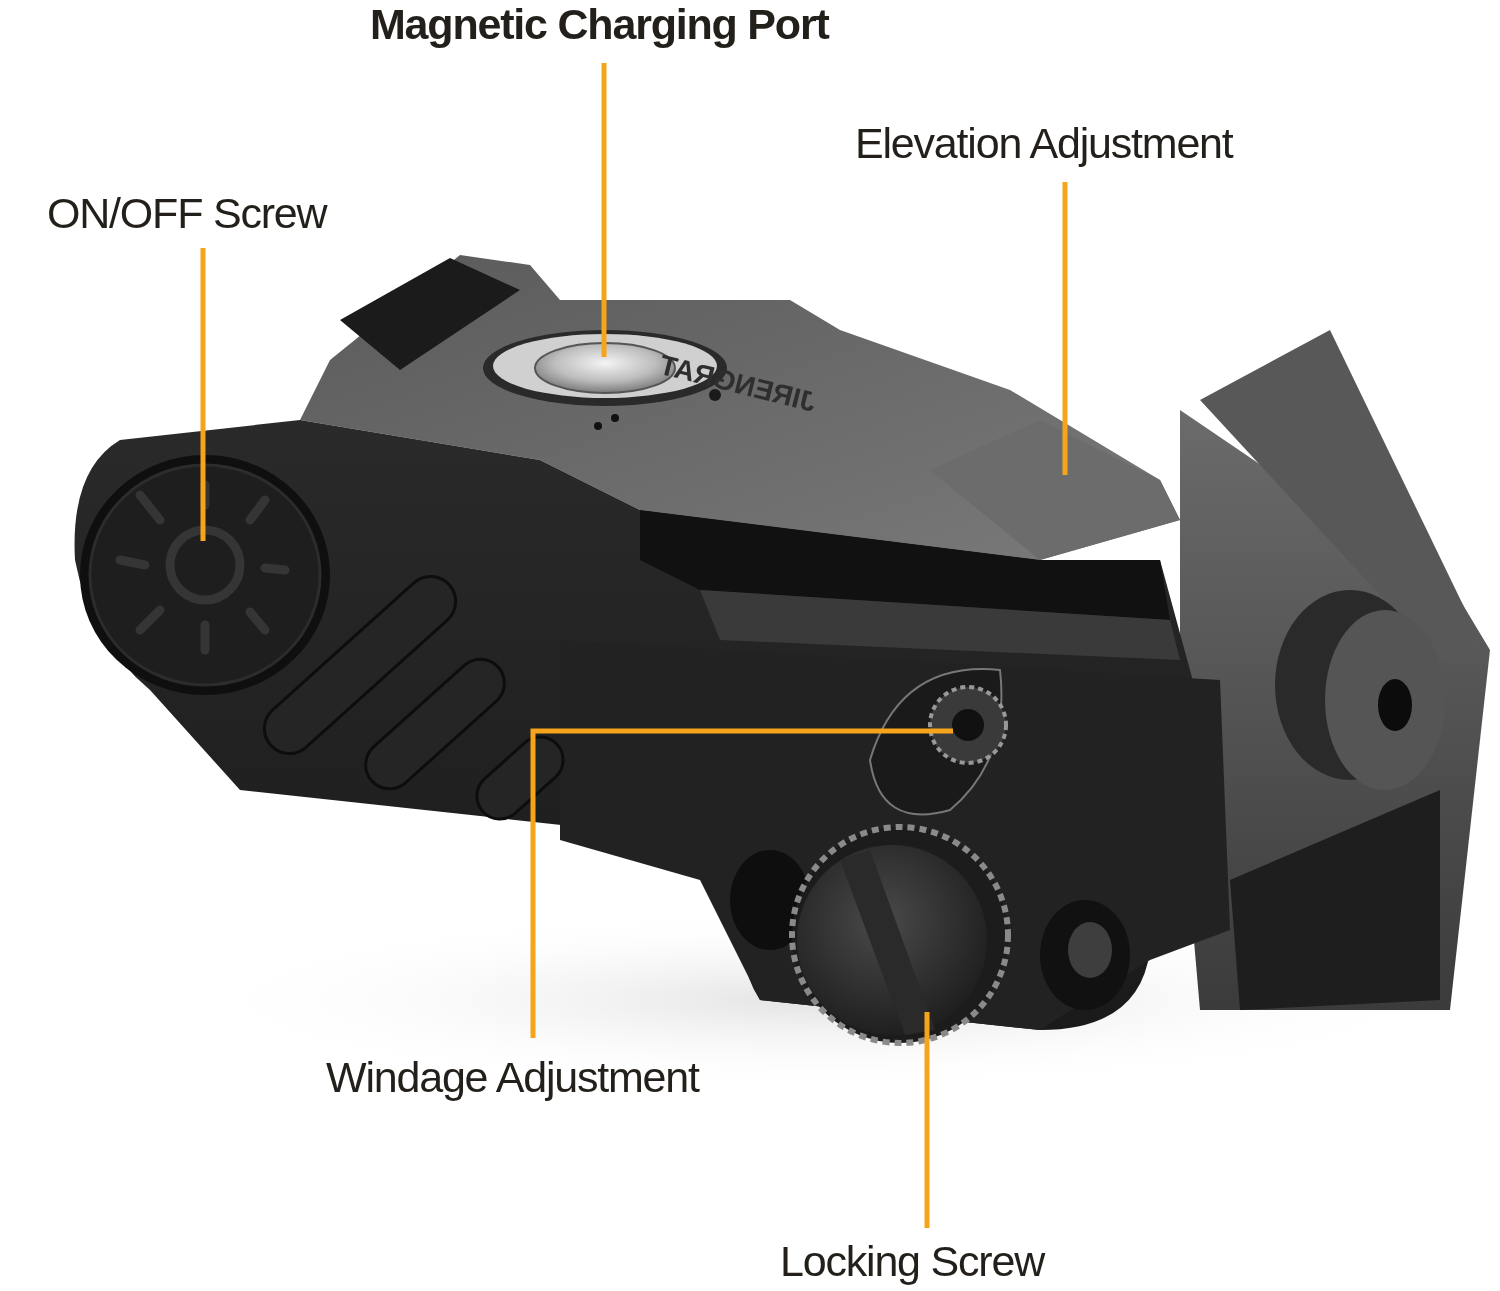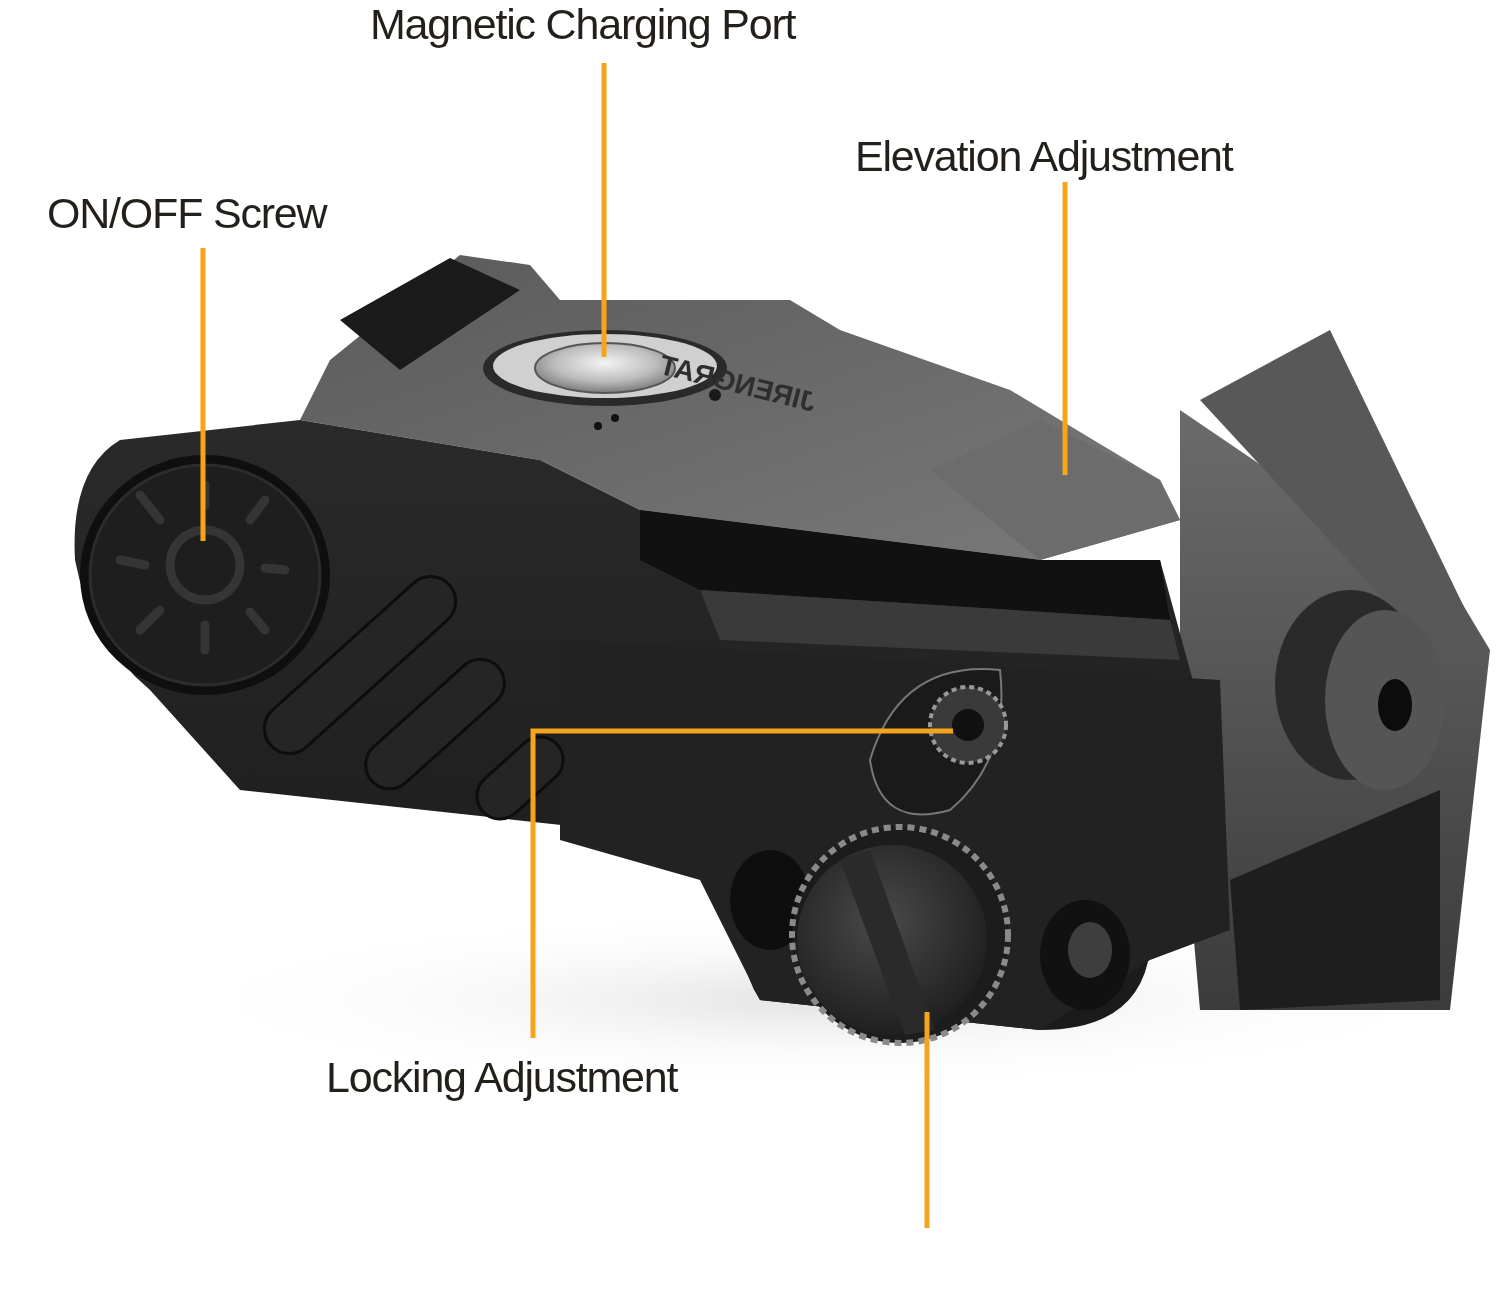--- a/index.html
+++ b/index.html
@@ -129,18 +129,19 @@
 
     <g stroke="#F5A41C" stroke-width="5" fill="none" stroke-linecap="butt">
       <line x1="604" y1="63" x2="604" y2="357"></line>
       <line x1="1065" y1="182" x2="1065" y2="475"></line>
       <line x1="203" y1="248" x2="203" y2="541"></line>
       <polyline points="953,731 533,731 533,1038"></polyline>
       <line x1="927" y1="1012" x2="927" y2="1228"></line>
     </g>
   </svg>
 
-  <div class="label" style="left:370px; top:3px;">Magnetic Charging Port</div>
-  <div class="label" style="left:855px; top:122px;margin-top:13px;">Elevation Adjustment</div>
+  <div class="label" style="left:370px; top:3px;font-weight:bold;">Magnetic Charging Port</div>
+  <div class="label" style="left:855px; top:122px;">Elevation Adjustment</div>
   <div class="label" style="left:47px; top:192px;">ON/OFF Screw</div>
-  <div class="label" style="left:326px; top:1056px;">Locking Adjustment</div>
+  <div class="label" style="left:326px; top:1056px;">Windage Adjustment</div>
+  <div class="label" style="left:780px; top:1240px;">Locking Screw</div>
 
 </div>
 
 </body></html>

